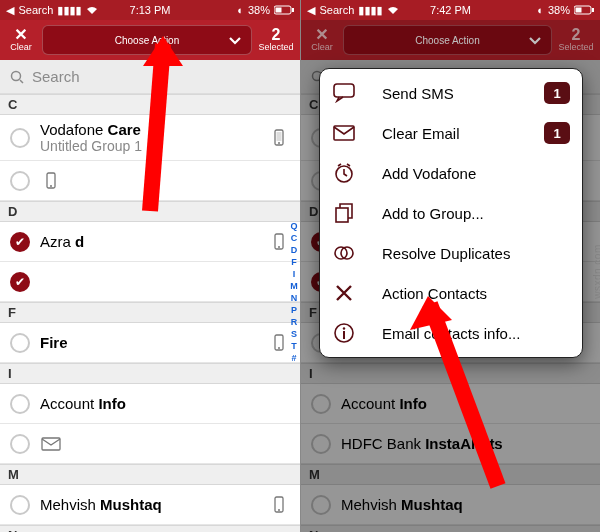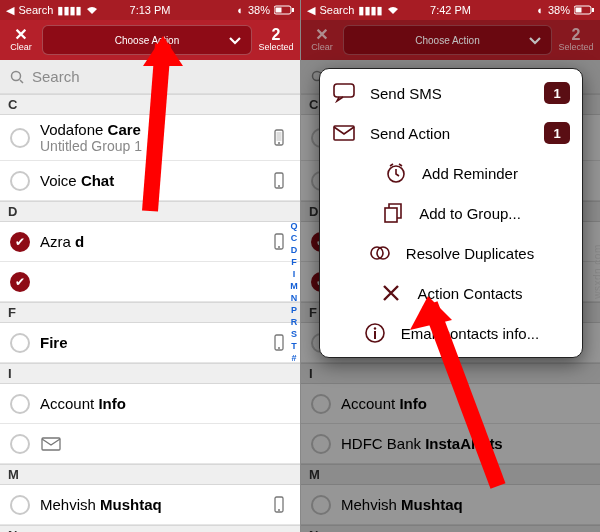--- a/index.html
+++ b/index.html
@@ -24,21 +24,21 @@
   .row.sub { height:46px; }
   .row .txt { flex:1; line-height:1.15;}
   .row .sub2 { font-size:14px; color:#888; display:block;}
   .circ { width:20px; height:20px; border-radius:50%; border:2px solid #c9c9c9; margin-right:10px; flex:none;}
   .circ.chk { border-color:#8e0b16; background:#8e0b16; display:flex; align-items:center; justify-content:center; color:#fff; font-size:12px;}
   .row .ricon { width:22px; height:18px; color:#888; flex:none; display:flex; align-items:center; justify-content:center;}
   .idx { position:absolute; right:0; top:160px; width:12px; font-size:9px; color:#1560d6; display:flex; flex-direction:column; align-items:center; line-height:12px; font-weight:600; z-index:3;}
   .content { position:relative; flex:1; overflow:hidden; }
   .dim-overlay { position:absolute; inset:0; background:rgba(0,0,0,0.35); }
   .popup { position:absolute; top:68px; left:18px; width:264px; background:#fff; border:1px solid #222; border-radius:10px; box-shadow:0 6px 20px rgba(0,0,0,.5); padding:4px 0; z-index:10;}
-  .pitem { display:flex; align-items:center; height:40px; padding:0 12px; gap:14px; font-size:15px; color:#000;justify-content:center;}
+  .pitem { display:flex; align-items:center; height:40px; padding:0 12px; gap:26px; font-size:15px; color:#000;}
   .pitem .pi-ico { width:24px; height:24px; display:flex; align-items:center; justify-content:center; color:#5a0e14; flex:none;}
   .badge { background:#5a0e14; color:#fff; min-width:26px; height:22px; border-radius:5px; display:flex; align-items:center; justify-content:center; font-size:13px; font-weight:700;}
   .watermark { position:absolute; right:2px; top:50%; transform:rotate(-90deg) translateX(50%); transform-origin:right; font-size:10px; color:#888; letter-spacing:.5px;}
   .arrow { position:absolute; z-index:50; }
   svg { display:block; }
   .faded2 .row, .faded2 .section-hdr, .faded2 .searchbar { filter: brightness(.9);}
 </style>
 </head>
 <body>
 
@@ -105,21 +105,20 @@
         <span class="ricon">
             <svg width="18" height="18" viewBox="0 0 18 18">
               <rect x="5" y="1" width="8" height="15" rx="1.5" fill="none" stroke="#777" stroke-width="1.3"></rect>
               <rect x="6.5" y="3" width="5" height="9" fill="#777" opacity=".25"></rect>
               <circle cx="9" cy="14" r="1" fill="#777"></circle>
             </svg>
           </span>
       </div>
       <div class="row">
         <span class="circ"></span>
-        <span class="txt"><span>Voice </span><b>Chat</b></span>
         <span class="ricon">
             <svg width="18" height="18" viewBox="0 0 18 18">
               <rect x="5" y="1" width="8" height="15" rx="1.5" fill="none" stroke="#777" stroke-width="1.3"></rect>
               <circle cx="9" cy="14" r="1" fill="#777"></circle>
             </svg>
           </span>
       </div>
 
       <div class="section-hdr">D</div>
       <div class="row">
@@ -301,31 +300,31 @@
         <span style="flex:1">Send SMS</span>
         <span class="badge">1</span>
       </div>
       <div class="pitem">
         <span class="pi-ico">
             <svg width="22" height="16" viewBox="0 0 22 16">
               <rect x="1" y="1" width="20" height="14" rx="1" fill="none" stroke="#5a0e14" stroke-width="1.6"></rect>
               <path d="M1 2l10 7L21 2" fill="none" stroke="#5a0e14" stroke-width="1.6"></path>
             </svg>
           </span>
-        <span style="flex:1">Send Action</span>
+        <span style="flex:1">Clear Email</span>
         <span class="badge">1</span>
       </div>
       <div class="pitem">
         <span class="pi-ico">
             <svg width="22" height="22" viewBox="0 0 22 22">
               <circle cx="11" cy="12" r="8" fill="none" stroke="#5a0e14" stroke-width="1.6"></circle>
               <path d="M11 7v5l3 2M5 4l3-2M17 4l-3-2" fill="none" stroke="#5a0e14" stroke-width="1.6"></path>
             </svg>
           </span>
-        <span>Add Reminder</span>
+        <span>Add Vodafone</span>
       </div>
       <div class="pitem">
         <span class="pi-ico">
             <svg width="22" height="22" viewBox="0 0 22 22">
               <rect x="3" y="6" width="12" height="14" fill="none" stroke="#5a0e14" stroke-width="1.6"></rect>
               <path d="M7 6V2h12v14h-4" fill="none" stroke="#5a0e14" stroke-width="1.6"></path>
             </svg>
           </span>
         <span>Add to Group...</span>
       </div>

